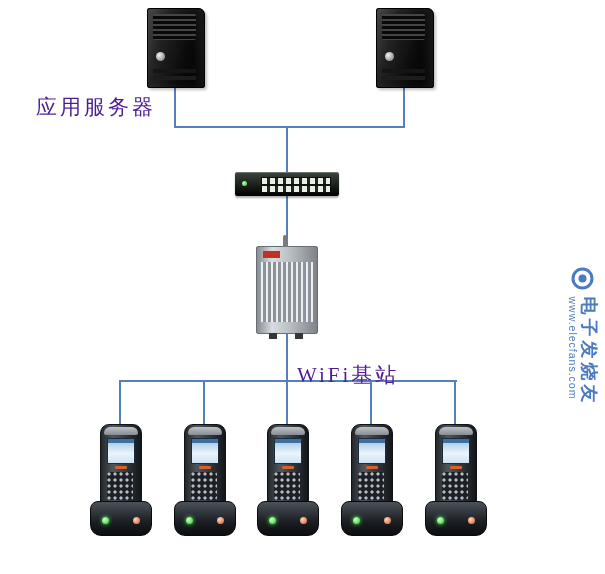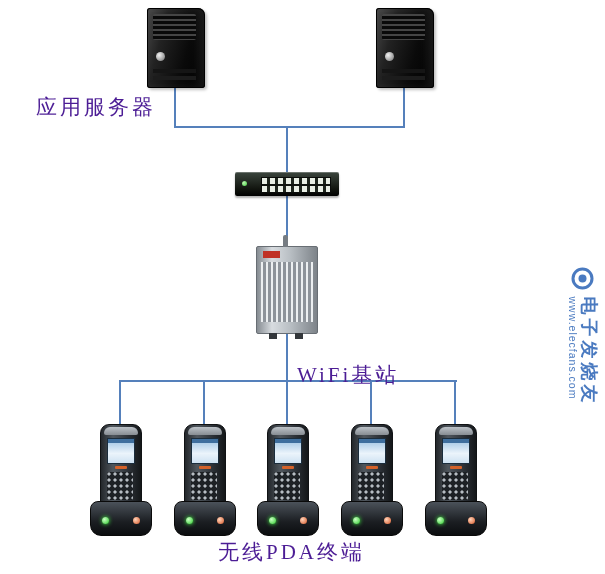--- a/index.html
+++ b/index.html
@@ -208,21 +208,20 @@
       <div class="pda-screen"></div>
       <div class="pda-scan"></div>
       <div class="pda-keys"></div>
     </div>
     <div class="pda-cradle">
       <div class="led green"></div>
       <div class="led red"></div>
     </div>
   </div>
 
-  <div class="label" style="left:218px;top:538px;">无线PDA终端</div>
 
   <div class="watermark">
     <div class="wm-logo"></div>
     <div class="wm-col">
       <span class="wm-brand">电子发烧友</span>
       <span class="wm-url">www.elecfans.com</span>
     </div>
   </div>
 
 </div>

